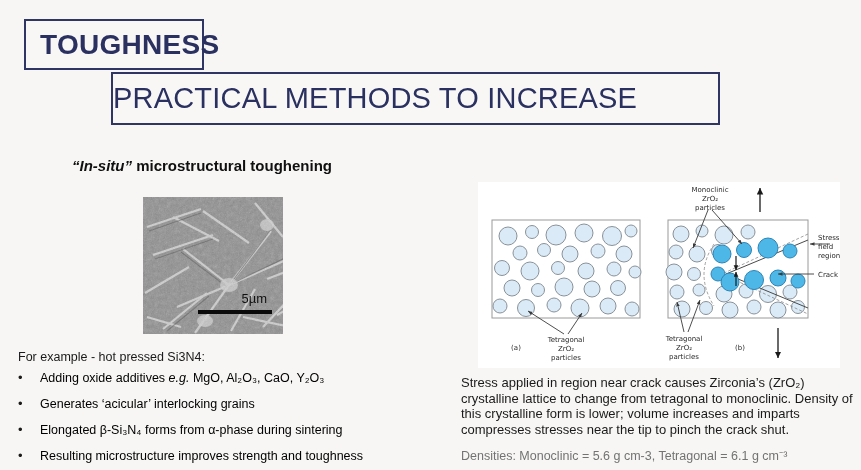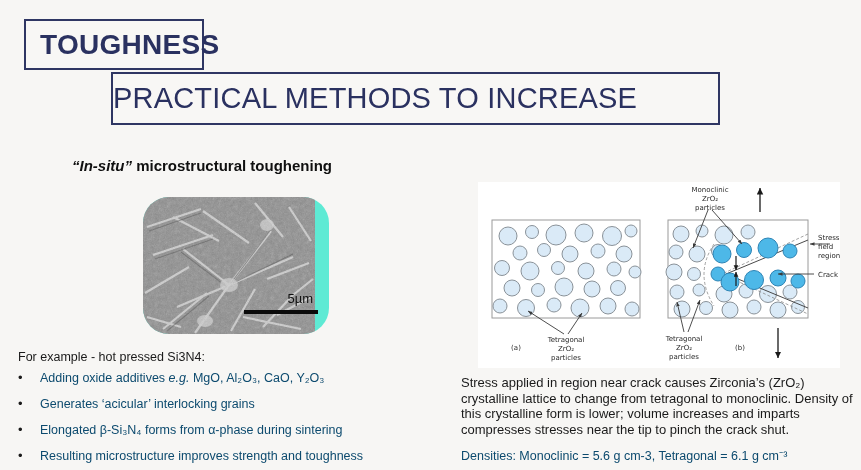--- a/index.html
+++ b/index.html
@@ -71,25 +71,24 @@
   }
   #left-heading { left: 72px; top: 157px; }
   #right-heading { left: 561px; top: 157px; }
   .col-heading .it { font-style: italic; }
 
   
   .micrograph {
     position: absolute;
     left: 143px;
     top: 197px;
-    width: 186px;
+    width: 140px;
     height: 137px;
-    background: #5eead4;
+    background: #737373;
     overflow: hidden;
-    border-radius: 26px;
   }
   .micrograph svg { display: block; }
   .scalebar-label {
     position: absolute;
     right: 16px;
     bottom: 28px;
     font-size: 13px;
     color: #111;
     font-family: "Liberation Sans", sans-serif;
   }
@@ -125,21 +124,21 @@
   .bullet-dot {
     width: 22px;
     flex: 0 0 22px;
     text-align: left;
     font-size: 13px;
     color: #1a1a1a;
     line-height: 1;
   }
   .bullet-text {
     font-size: 12.5px;
-    color: #0c4a6e;
+    color: #000000;
     white-space: nowrap;
   }
   .bullet-text .it { font-style: italic; }
 
   
   .diagram {
     position: absolute;
     left: 478px;
     top: 182px;
     width: 362px;
@@ -156,21 +155,21 @@
     width: 392px;
     font-size: 13px;
     line-height: 15.6px;
     color: #1a1a1a;
   }
   .right-densities {
     position: absolute;
     left: 461px;
     top: 447px;
     font-size: 12.5px;
-    color: #0c4a6e;
+    color: #737373;
     white-space: nowrap;
   }
 </style>
 </head>
 <body>
 
 <div class="slide">
 
   <div class="title-box-1">
     <span class="txt">TOUGHNESS</span>

